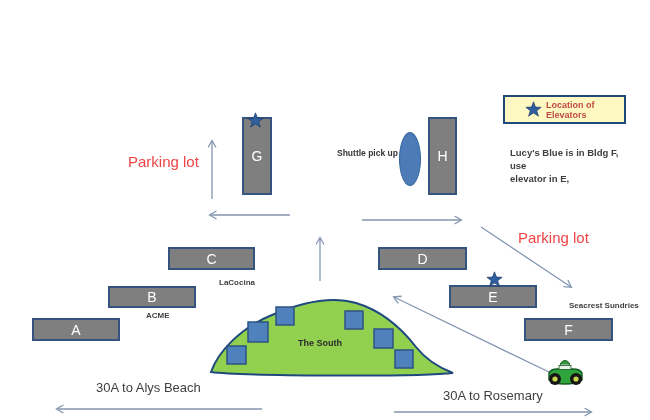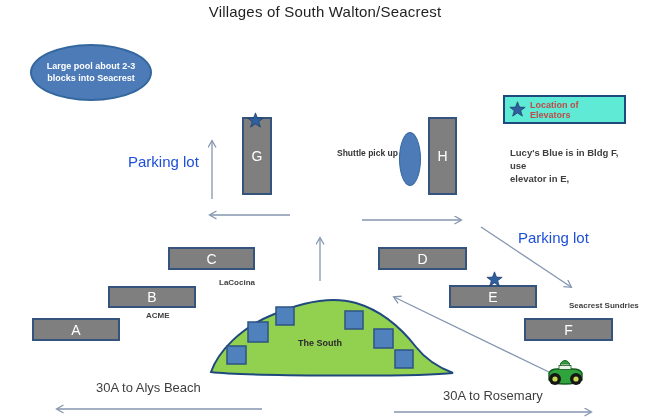--- a/index.html
+++ b/index.html
@@ -35,52 +35,51 @@
     color:#fff;font-size:9px;font-weight:600;line-height:1.3;text-align:center;
   }
   .shuttle-ellipse{
     position:absolute;left:399px;top:132px;width:22px;height:54px;border-radius:50%;
     background:#4c7bb8;border:1px solid #34679e;box-sizing:border-box;
   }
 
   
   .legend{
     position:absolute;left:503px;top:95px;width:123px;height:29px;box-sizing:border-box;
-    background:#5eead4;border:2px solid #1f497d;display:flex;align-items:center;gap:4px;
-    padding:0 4px;
+    background:#fef9c3;border:2px solid #1f497d;display:flex;align-items:center;gap:4px;
+    padding:0 20px;
   }
   .legend .lbl{font-size:9px;font-weight:600;color:#be4b48;}
 
   .star{position:absolute;width:17px;height:17px;}
   #star-g{left:247px;top:112px;}
   #star-e{left:486px;top:271px;}
   .legend .star-in{width:17px;height:17px;flex:0 0 auto;}
 
   
   .lab{position:absolute;white-space:nowrap;}
-  .parking{font-size:15px;color:#1d4ed8;}
+  .parking{font-size:15px;color:#ef4444;}
   #parking-left{left:128px;top:153px;}
   #parking-right{left:518px;top:229px;}
   #shuttle-label{left:337px;top:148px;font-size:8.5px;font-weight:600;color:#333;}
   #lucys-note{left:510px;top:147px;font-size:9.5px;font-weight:600;color:#3f3f3f;line-height:1.35;white-space:normal;width:125px;}
   #lucys-note span{display:block;}
   #la-cocina{left:211px;top:278px;font-size:8px;font-weight:700;color:#3f3f3f;margin-left:8px;}
   #acme{left:146px;top:311px;font-size:8px;font-weight:700;color:#3f3f3f;}
   #sundries{left:556px;top:301px;font-size:8px;font-weight:700;color:#3f3f3f;margin-left:13px;}
   #green-label{left:298px;top:338px;font-size:9px;font-weight:600;color:#2b2b2b;}
   .road{font-size:13px;color:#3f3f3f;}
   #road-west{left:96px;top:380px;}
   #road-east{left:443px;top:388px;}
 </style>
 </head>
 <body>
 
 <div class="canvas">
 
-  <div class="title">Villages of South Walton/Seacrest</div>
 
   <svg class="overlay" viewBox="0 0 650 420">
     <defs>
       <marker id="ah" markerWidth="12" markerHeight="12" refX="7" refY="4.5" orient="auto" markerUnits="userSpaceOnUse">
         <path d="M0.5,0.5 L7.5,4.5 L0.5,8.5" fill="none" stroke="#8496b0" stroke-width="1.3"></path>
       </marker>
     </defs>
 
     <path d="M211 372 C 218 352 240 328 272 315 C 302 302 332 296 356 303 C 383 311 402 329 416 347 C 427 361 440 368 453 373 C 420 377 240 376 211 372 Z" fill="#92d050" stroke="#1f497d" stroke-width="2"></path>
 
@@ -105,24 +104,20 @@
       <path d="M14 6 Q19 0 24 6 Z" fill="#2fa43c" stroke="#1e6b26" stroke-width="0.8"></path>
       <path d="M3 15 Q5 11 11 11 L27 11 Q34 11 36 15 L36 22 Q31 26 19 26 Q7 26 3 22 Z" fill="#2fa43c" stroke="#145a1e" stroke-width="1.4"></path>
       <rect x="13" y="7.5" width="12" height="4" fill="#e8f4e8" stroke="#145a1e" stroke-width="0.8"></rect>
       <circle cx="9" cy="21" r="6" fill="#161616"></circle>
       <circle cx="9" cy="21" r="2.6" fill="#c6d94e"></circle>
       <circle cx="30" cy="21" r="6" fill="#161616"></circle>
       <circle cx="30" cy="21" r="2.6" fill="#c6d94e"></circle>
     </g>
   </svg>
 
-  <div class="pool">
-    <span>Large pool  about 2-3</span>
-    <span>blocks into Seacrest</span>
-  </div>
 
   <div class="shuttle-ellipse"></div>
 
   <div class="bldg" id="bldg-a">A</div>
   <div class="bldg" id="bldg-b">B</div>
   <div class="bldg" id="bldg-c">C</div>
   <div class="bldg" id="bldg-d">D</div>
   <div class="bldg" id="bldg-e">E</div>
   <div class="bldg" id="bldg-f">F</div>
   <div class="bldg" id="bldg-g">G</div>

